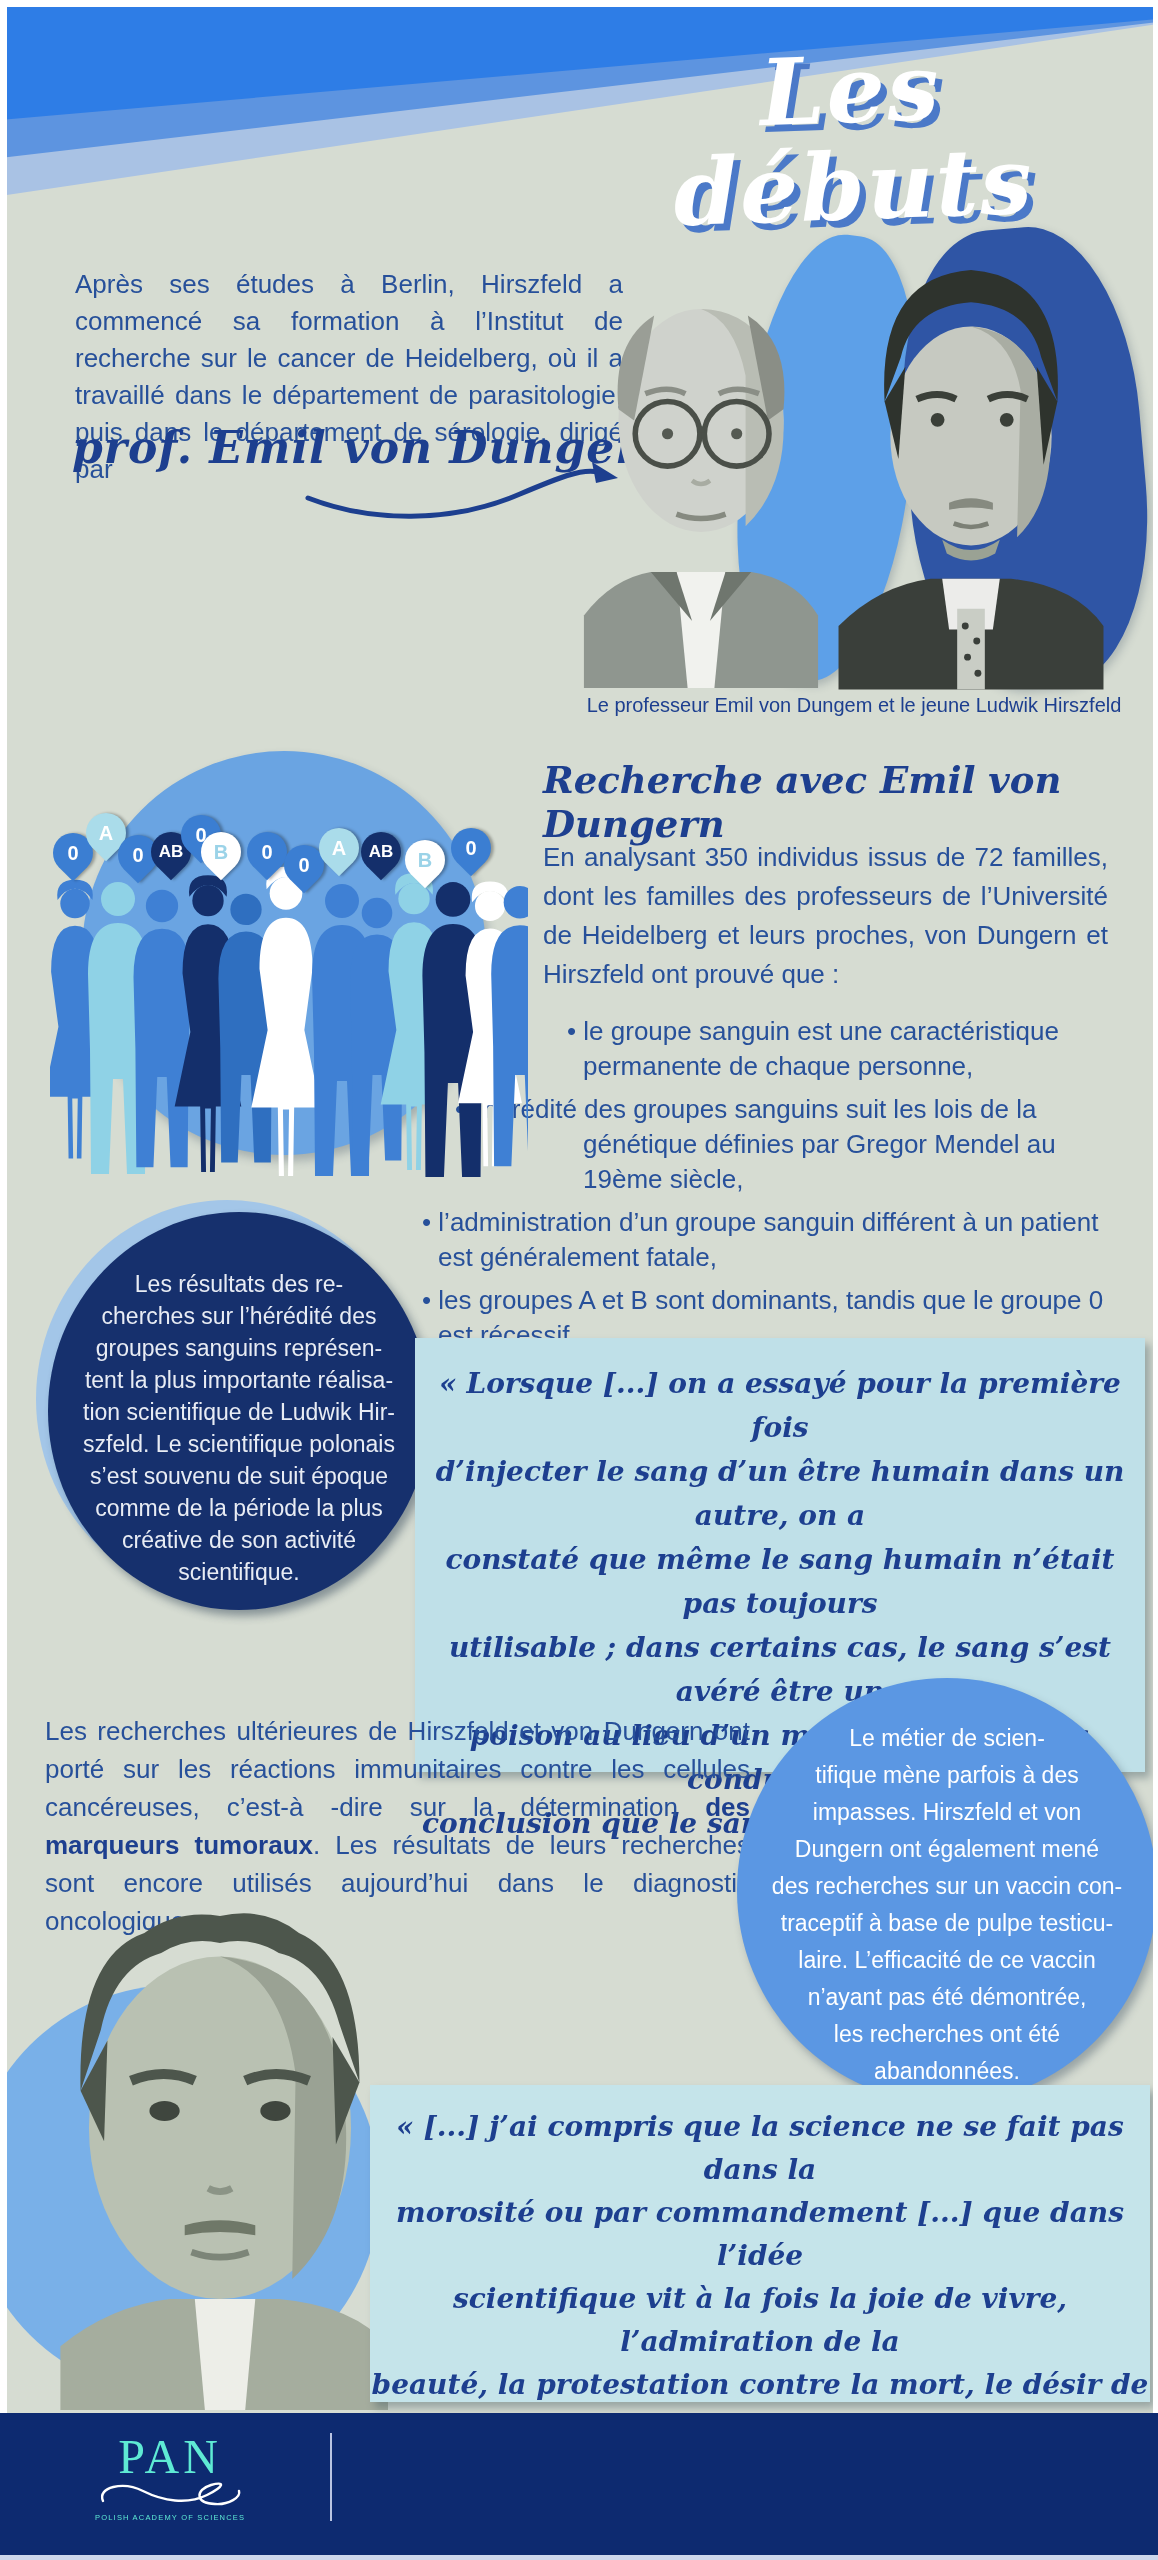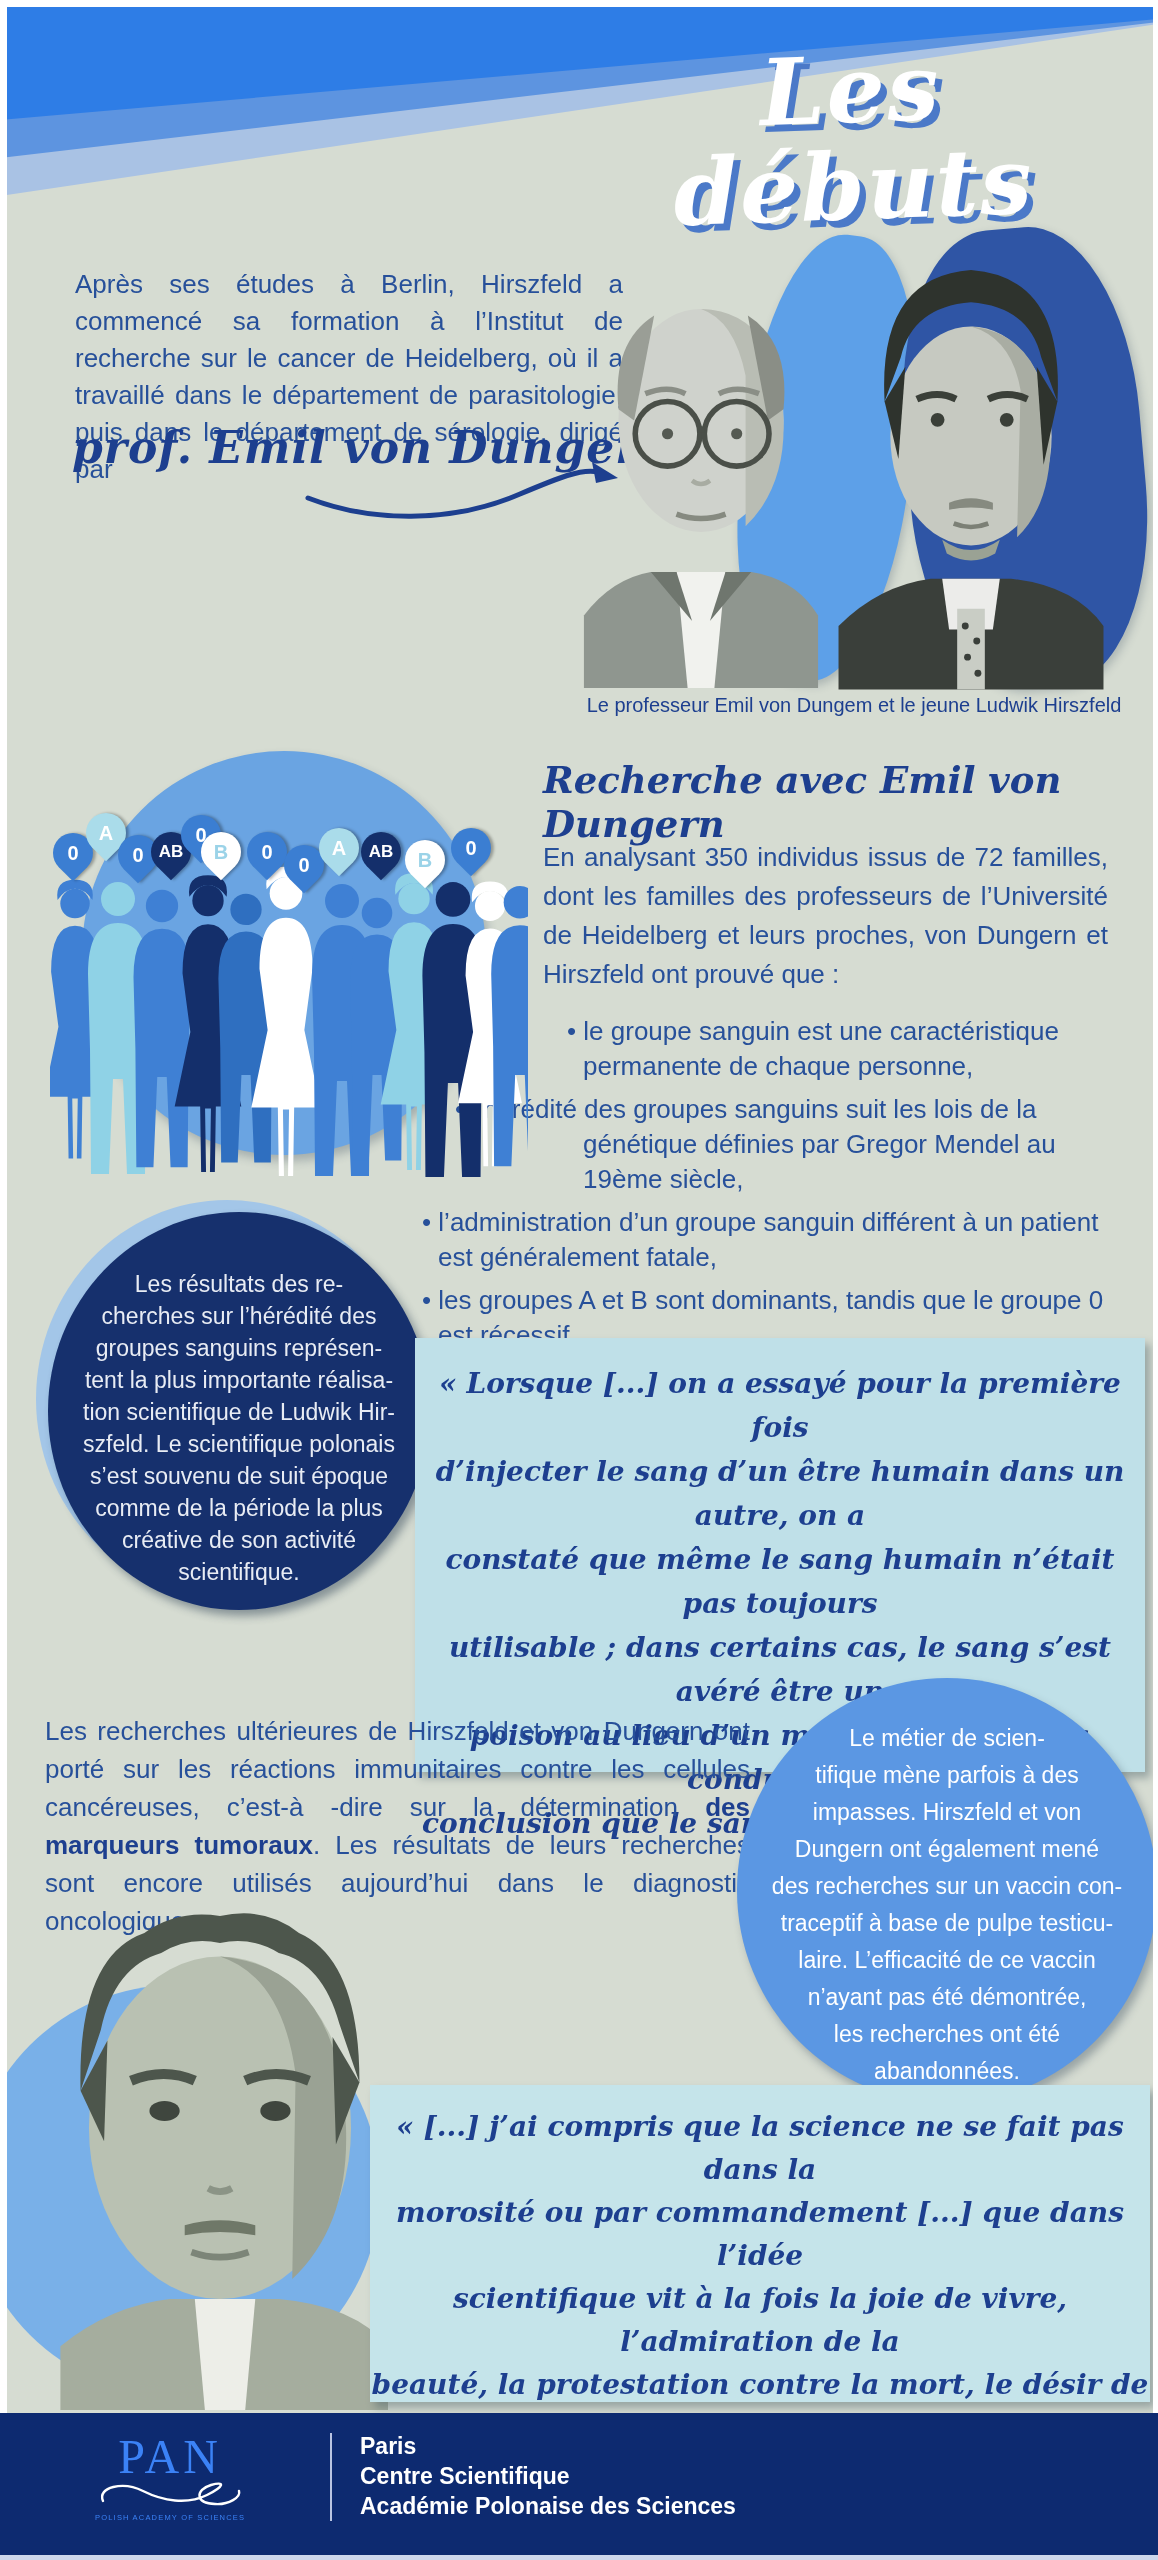--- a/index.html
+++ b/index.html
@@ -68,21 +68,21 @@
   #tumor-paragraph b{color:#1d3f8f;}
   
   #blue-circle{left:737px; top:1678px; width:420px; height:425px; border-radius:50%; background:#5b97e3;
                box-shadow:4px 6px 9px rgba(40,60,80,.35);}
   #blue-circle .txt{padding-top:42px; text-align:center; color:#ffffff; font-size:23px; line-height:37px;}
   
   #bottom-circle{left:-30px; top:1985px; width:410px; height:410px; border-radius:50%; background:#79b0e8;}
   #bottom-portrait{left:10px; top:1903px;}
   
   #footer{left:0; top:2413px; width:1158px; height:143px; background:#0d2a70;}
-  #footer-logo{position:absolute; left:95px; top:22px; color:#3b82f6; text-align:center;}
+  #footer-logo{position:absolute; left:95px; top:22px; color:#5eead4; text-align:center;}
   #footer-logo .pan{font-family:"Liberation Serif", serif; font-size:48px; letter-spacing:4px; line-height:44px;}
   #footer-logo .sub{font-size:7.5px; letter-spacing:1.2px; margin-top:2px;}
   #footer-divider{position:absolute; left:330px; top:20px; width:2px; height:88px; background:#b9c4e2;}
   #footer-lines{position:absolute; left:360px; top:18px; color:#ffffff; font-weight:bold; font-size:23px; line-height:30px;}
   #bottom-strip{left:0; top:2555px; width:1158px; height:5px; background:#ccd6ec;}
   .edge{background:#ffffff;}
 </style>
 </head>
 <body>
 
@@ -292,22 +292,19 @@
 
   <div id="footer" class="abs">
     <div id="footer-logo">
       <div class="pan">PAN</div>
       <svg width="150" height="28" viewBox="0 0 150 28">
         <path d="M8,22 C2,8 28,2 48,12 C68,22 92,26 112,16 C130,7 130,2 116,6 C100,11 100,24 120,25 C134,26 146,18 144,12" fill="none" stroke="#ffffff" stroke-width="2.4" stroke-linecap="round"></path>
       </svg>
       <div class="sub">POLISH ACADEMY OF SCIENCES</div>
     </div>
     <div id="footer-divider"></div>
-    <div id="footer-lines" class="pre">Paris
-Centre Scientifique
-Académie Polonaise des Sciences</div>
   </div>
   <div id="bottom-strip" class="abs"></div>
 
   <div class="abs edge" style="left:0;top:0;width:1158px;height:7px;"></div>
   <div class="abs edge" style="left:0;top:0;width:7px;height:2413px;"></div>
   <div class="abs edge" style="left:1153px;top:0;width:5px;height:2413px;"></div>
 </div>
 
 </body></html>

